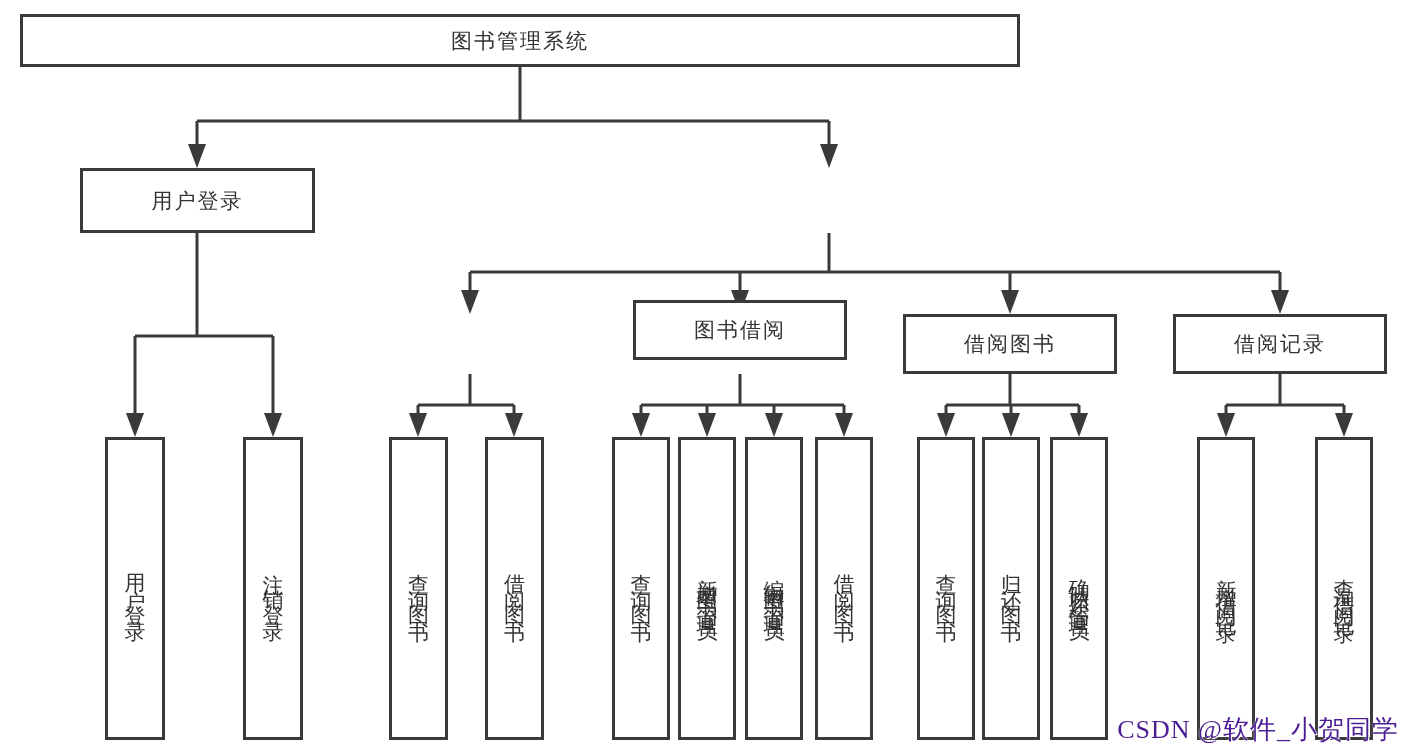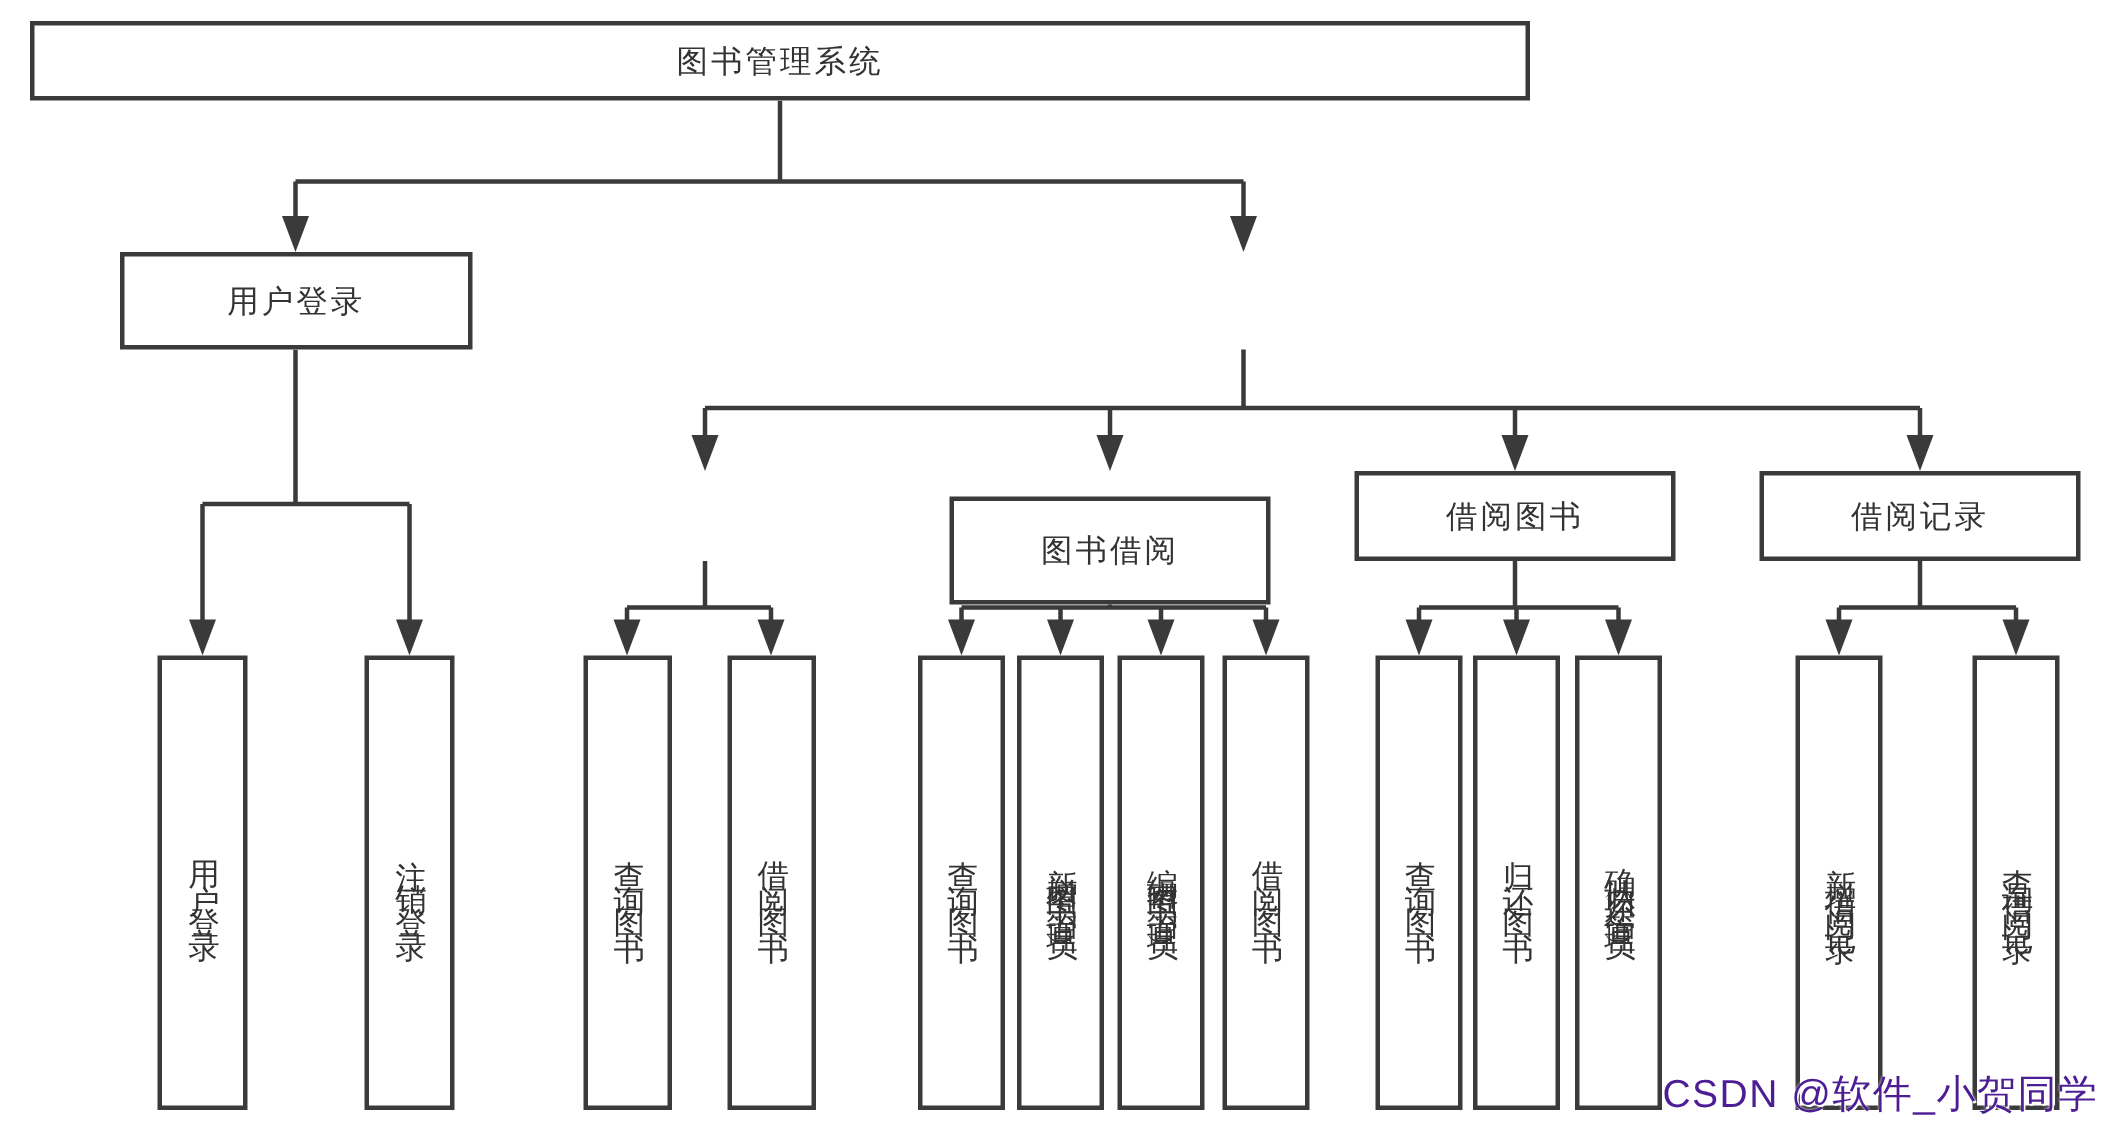--- a/index.html
+++ b/index.html
@@ -5,21 +5,21 @@
   html, body {
     margin: 0;
     padding: 0;
     background: #ffffff;
   }
   .canvas {
     position: relative;
     width: 1405px;
     height: 747px;
     background: #ffffff;
-    font-family: Liberation Sans, sans-serif;
+    font-family: Liberation Serif, serif;
     color: #333333;
     overflow: hidden;
   }
   .connectors {
     position: absolute;
     left: 0;
     top: 0;
     width: 1405px;
     height: 747px;
   }
@@ -106,21 +106,21 @@
   </svg>
 
   <div class="box" style="left:20px;top:14px;width:1000px;height:53px">
     <span class="hlbl">图书管理系统</span>
   </div>
 
   <div class="box" style="left:80px;top:168px;width:235px;height:65px">
     <span class="hlbl">用户登录</span>
   </div>
 
-  <div class="box" style="left:633px;top:331px;width:214px;height:72px">
+  <div class="box" style="left:633px;top:300px;width:214px;height:60px">
     <span class="hlbl">图书借阅</span>
   </div>
   <div class="box" style="left:903px;top:314px;width:214px;height:60px">
     <span class="hlbl">借阅图书</span>
   </div>
   <div class="box" style="left:1173px;top:314px;width:214px;height:60px">
     <span class="hlbl">借阅记录</span>
   </div>
 
   <div class="box" style="left:105px;top:437px;width:60px;height:303px">

